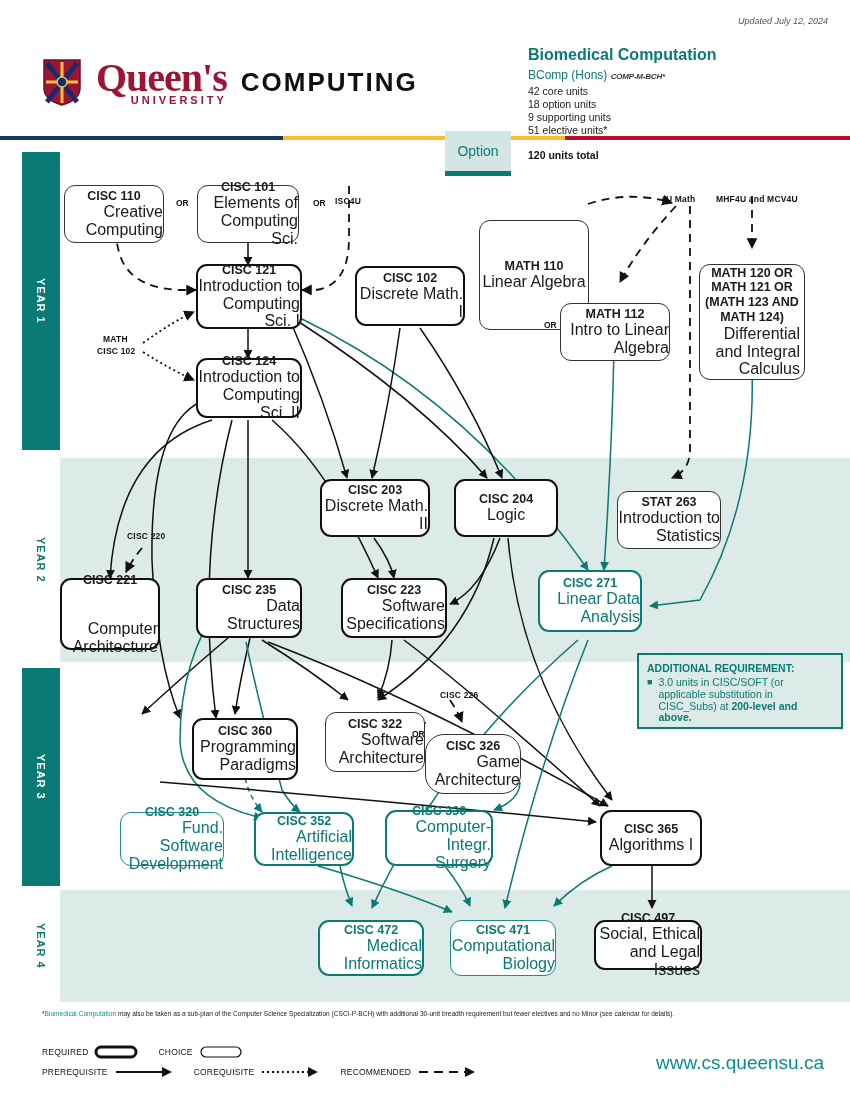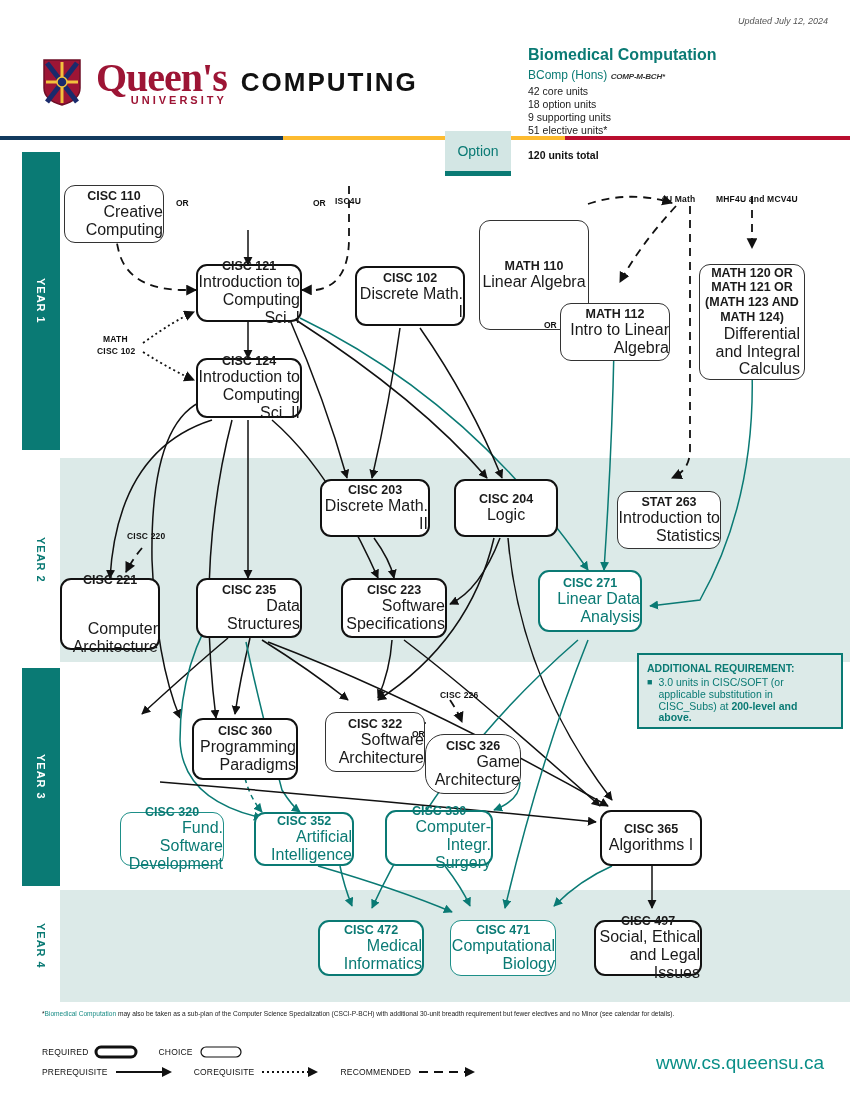--- a/index.html
+++ b/index.html
@@ -236,24 +236,28 @@
     <path class="kt" d="M612,866 Q580,880 554,906" marker-end="url(#art)"></path>
 
     <path class="kt" d="M520,782 Q520,800 494,810" marker-end="url(#art)"></path>
   </svg>
 
   <div class="node choice" style="left:64px;top:173px;width:100px;height:58px;">
     <span class="code">CISC 110</span>
     <span class="nm">Creative Computing</span>
   </div>
   <div class="orlab" style="left:176px;top:198px;">OR</div>
+  <div class="node choice" style="left:197px;top:173px;width:102px;height:58px;">
+    <span class="code">CISC 101</span>
+    <span class="nm">Elements of Computing Sci.</span>
+  </div>
   <div class="orlab" style="left:313px;top:198px;">OR</div>
   <div class="smalllab" style="left:335px;top:196px;">ISC4U</div>
 
-  <div class="node req" style="left:196px;top:264px;width:106px;height:58px;">
+  <div class="node req" style="left:196px;top:264px;width:106px;height:65px;">
     <span class="code">CISC 121</span>
     <span class="nm">Introduction to Computing Sci. I</span>
   </div>
 
   <div class="smalllab" style="left:103px;top:334px;">MATH</div>
   <div class="smalllab" style="left:97px;top:346px;">CISC 102</div>
 
   <div class="node req" style="left:196px;top:358px;width:106px;height:60px;">
     <span class="code">CISC 124</span>
     <span class="nm">Introduction to Computing Sci. II</span>
@@ -357,21 +361,21 @@
   </div>
 
   <div class="node req-teal tealtext" style="left:318px;top:920px;width:106px;height:56px;">
     <span class="code">CISC 472</span>
     <span class="nm">Medical Informatics</span>
   </div>
   <div class="node choice-teal tealtext" style="left:450px;top:920px;width:106px;height:56px;">
     <span class="code">CISC 471</span>
     <span class="nm">Computational Biology</span>
   </div>
-  <div class="node req" style="left:594px;top:920px;width:108px;height:56px;">
+  <div class="node req" style="left:594px;top:920px;width:108px;height:50px;">
     <span class="code">CISC 497</span>
     <span class="nm">Social, Ethical and Legal Issues</span>
   </div>
 
   <div class="footnote"><span>*</span><span class="hl">Biomedical Computation</span><span> may also be taken as a sub-plan of the Computer Science Specialization (CSCI-P-BCH) with additional 30-unit breadth requirement but  fewer electives and no Minor (see calendar for details).</span></div>
 
   <div class="legend">
     <div class="legrow">
       <span class="lab">REQUIRED</span>
       <svg width="46" height="14" style="margin:0 18px 0 6px;">

